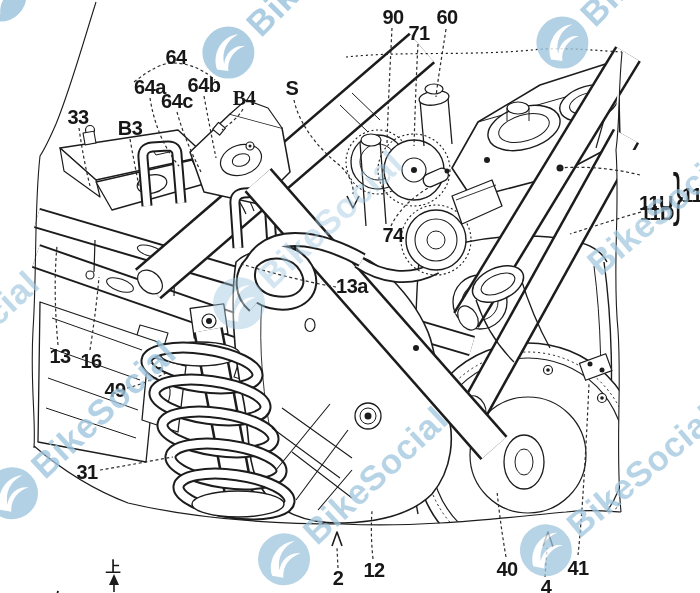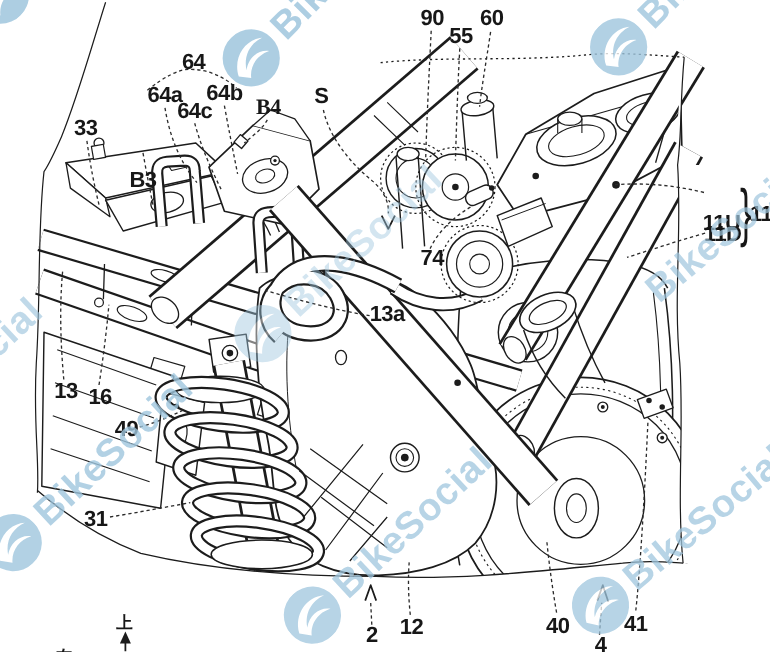--- a/index.html
+++ b/index.html
@@ -291,30 +291,30 @@
           <path d="M332,546 L337,532 L342,546" stroke="#1c1c1c" stroke-width="1.6" fill="none"></path>
           <path d="M543,546 L548,532 L553,547" stroke="#1c1c1c" stroke-width="1.6" fill="none"></path>
           <path d="M114,592 L114,584" stroke="#1c1c1c" stroke-width="1.6" fill="none"></path>
           <path d="M109,585 L114,574 L119,585 Z" stroke="none" stroke-width="1.6" fill="#1c1c1c"></path>
         </g>
   </g>
 </svg>
 
 <div id="label-layer">
       <div class="ref" style="left: 393px; top: 17px;">90</div>
-      <div class="ref" style="left: 419px; top: 33px;">55</div>
+      <div class="ref" style="left: 419px; top: 33px;">71</div>
       <div class="ref" style="left: 447px; top: 17px;">60</div>
       <div class="ref" style="left: 176px; top: 57px;">64</div>
       <div class="ref" style="left: 150px; top: 87px;">64a</div>
       <div class="ref" style="left: 204px; top: 85px;">64b</div>
       <div class="ref" style="left: 177px; top: 101px;">64c</div>
       <div class="ref" style="left: 244px; top: 98px; font-family: Liberation Serif, serif;">B4</div>
       <div class="ref" style="left: 292px; top: 88px;">S</div>
       <div class="ref" style="left: 78px; top: 117px;">33</div>
-      <div class="ref" style="left: 130px; top: 128px; margin-top: 36px;">B3</div>
+      <div class="ref" style="left: 130px; top: 128px;">B3</div>
       <div class="ref" style="left: 656px; top: 175px; margin-top: 28px;">11U</div>
       <div class="ref" style="left: 657px; top: 213px;">11D</div>
       <div class="ref brace" style="left: 678px; top: 194px;">}</div>
       <div class="ref" style="left: 692px; top: 195px;">11</div>
       <div class="ref" style="left: 393px; top: 235px;">74</div>
       <div class="ref" style="left: 352px; top: 286px;">13a</div>
       <div class="ref" style="left: 60px; top: 356px;">13</div>
       <div class="ref" style="left: 91px; top: 361px;">16</div>
       <div class="ref" style="left: 115px; top: 390px;">49</div>
       <div class="ref" style="left: 87px; top: 472px;">31</div>

